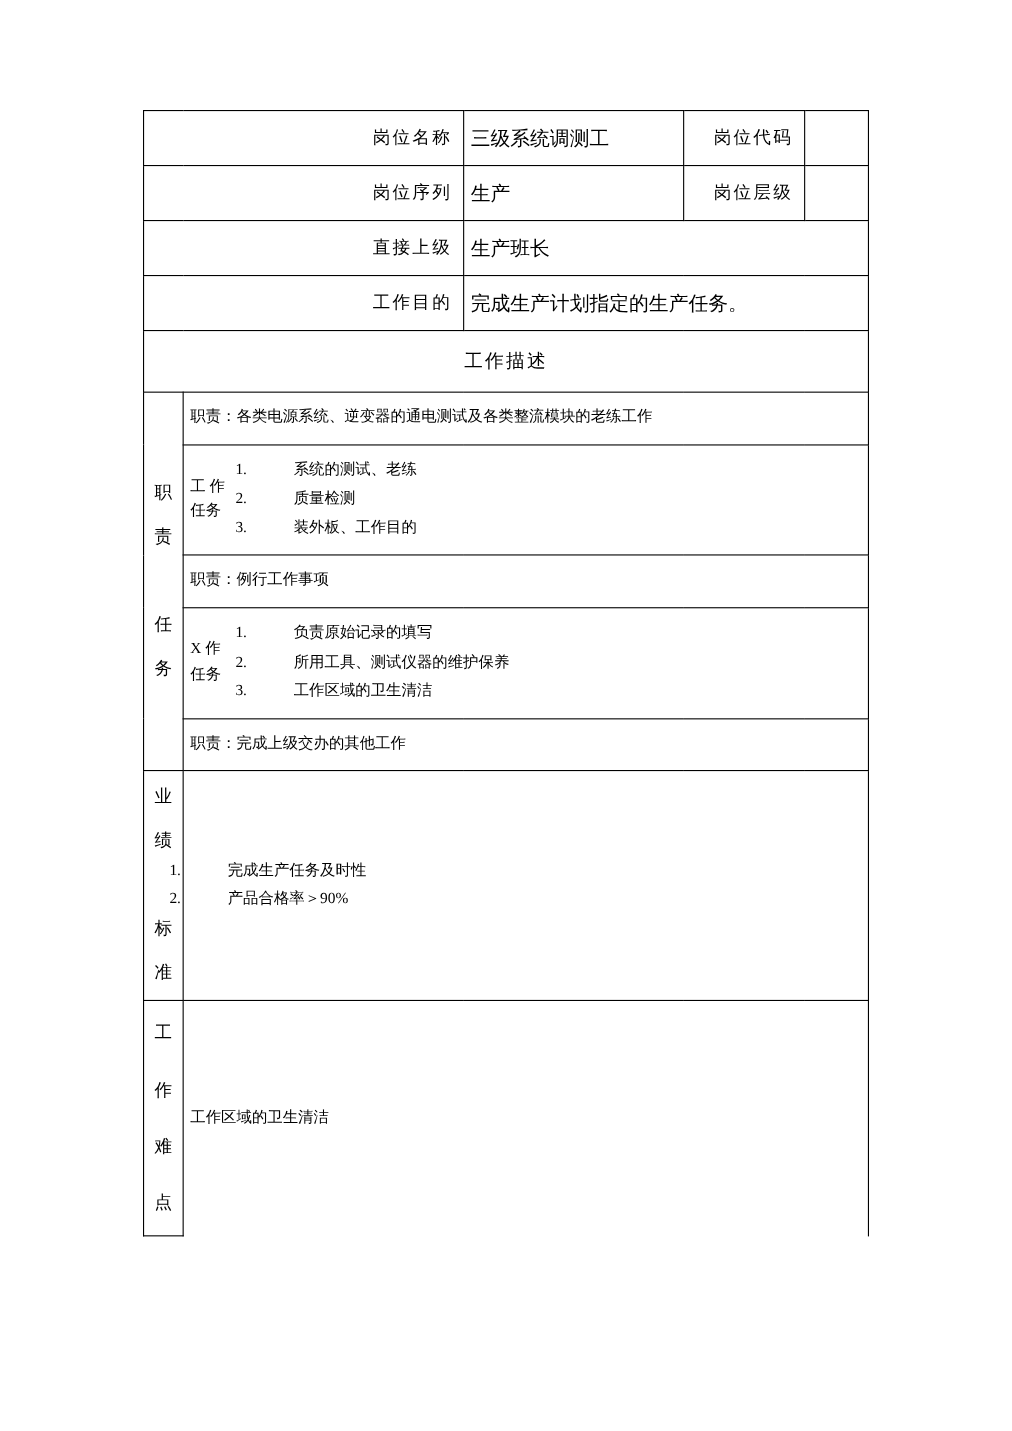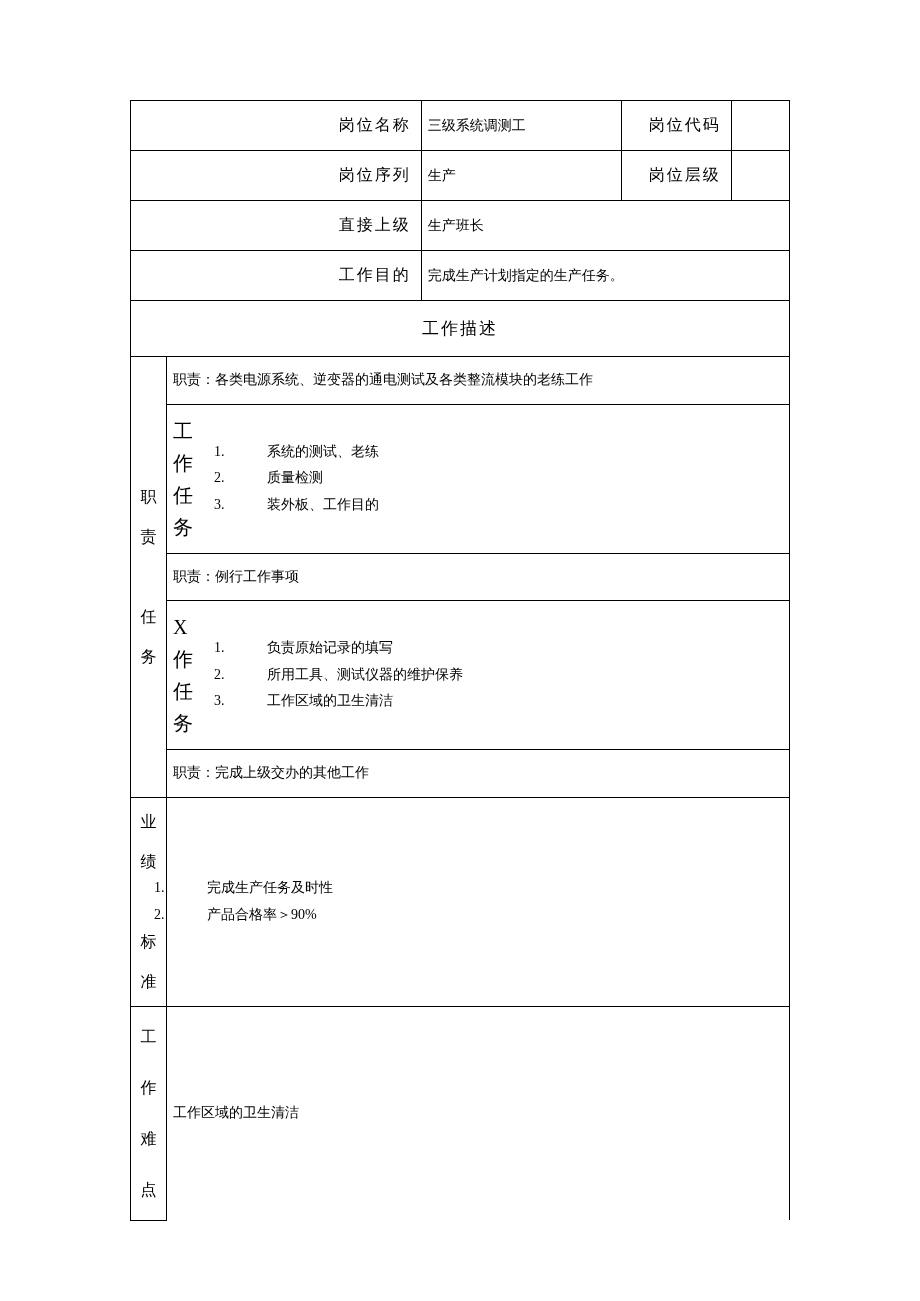--- a/index.html
+++ b/index.html
@@ -13,21 +13,21 @@
       padding: 100px 130px;
       width: 920px;
     }
     table {
       border-collapse: collapse;
       width: 100%;
     }
     td {
       border: 1px solid #000000;
       padding: 8px 6px;
-      font-size: 14px;
+      font-size: 18px;
       vertical-align: middle;
       color: #000000;
     }
     .label-cell {
       text-align: right;
       font-size: 16px;
       padding: 14px 10px;
       letter-spacing: 2px;
     }
     .section-header {
@@ -71,21 +71,21 @@
     }
     ol li .num {
       position: absolute;
       left: -25px;
     }
     .list-wrap {
       display: flex;
       align-items: center;
     }
     .list-wrap .task-label {
-      font-size: 20px;
+      font-size: 14px;
       line-height: 1.6;
       width: 36px;
       flex-shrink: 0;
       font-family: Liberation Serif, serif;
     }
   </style>
 </head>
 <body>
 
 <table>

